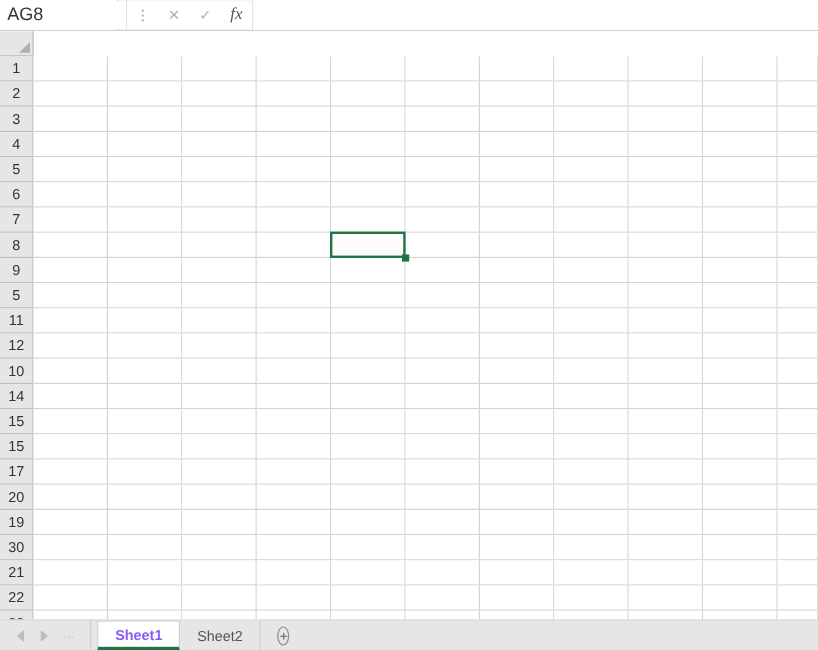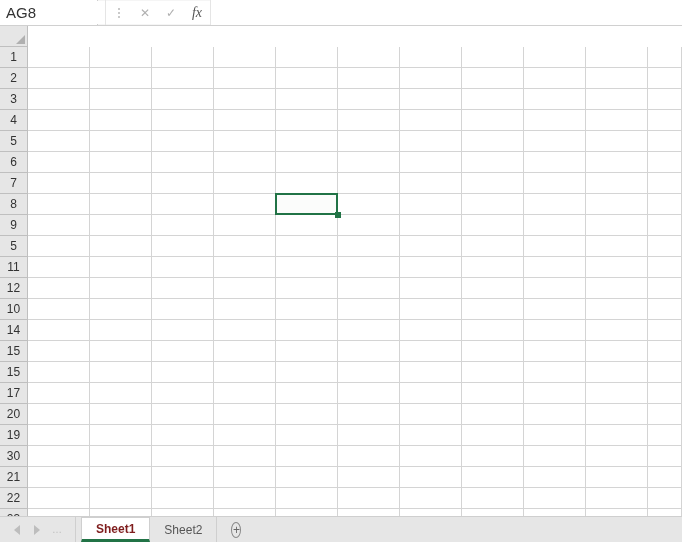--- a/index.html
+++ b/index.html
@@ -37,21 +37,21 @@
 
   
   .tabbar { height:26px; background:#e6e6e6; border-top:1px solid #cfcfcf; display:flex; align-items:stretch; }
   .tab-nav { display:flex; align-items:center; gap:6px; padding:0 10px; }
   .nav-btn { color:#bdbdbd; display:flex; align-items:center; justify-content:center; width:14px; height:100%; cursor:default; }
   .tri-l { width:0;height:0;border-top:5px solid transparent;border-bottom:5px solid transparent;border-right:6px solid #bdbdbd; }
   .tri-r { width:0;height:0;border-top:5px solid transparent;border-bottom:5px solid transparent;border-left:6px solid #bdbdbd; }
   .nav-dots { color:#bdbdbd; font-size:10px; padding:0 2px; letter-spacing:1px; }
   .tabs { display:flex; align-items:flex-end; height:100%; }
   .tab { padding:0 14px; height:100%; display:flex; align-items:center; background:#e6e6e6; border-right:1px solid #cfcfcf; color:#555; cursor:pointer; position:relative;margin-top:32px; }
-  .tab.active { background:#fff; color:#7f1d1d; font-weight:600; border-top:1px solid #cfcfcf; border-left:1px solid #cfcfcf; border-bottom:3px solid #217346; margin-top:-1px; }
+  .tab.active { background:#fff; color:#8b5cf6; font-weight:600; border-top:1px solid #cfcfcf; border-left:1px solid #cfcfcf; border-bottom:3px solid #217346; margin-top:-1px; }
   .tab.add { width:38px; justify-content:center; background:transparent; border:none; }
   .plus-circle { width:16px; height:16px; border:1px solid #888; border-radius:50%; display:flex; align-items:center; justify-content:center; color:#666; font-size:12px; line-height:1; }
   .tabbar-rest { flex:1; }
   .tabbar-sep { width:6px; border-left:1px solid #cfcfcf; }
 </style>
 </head>
 <body>
 
 <div class="wrap">
 

